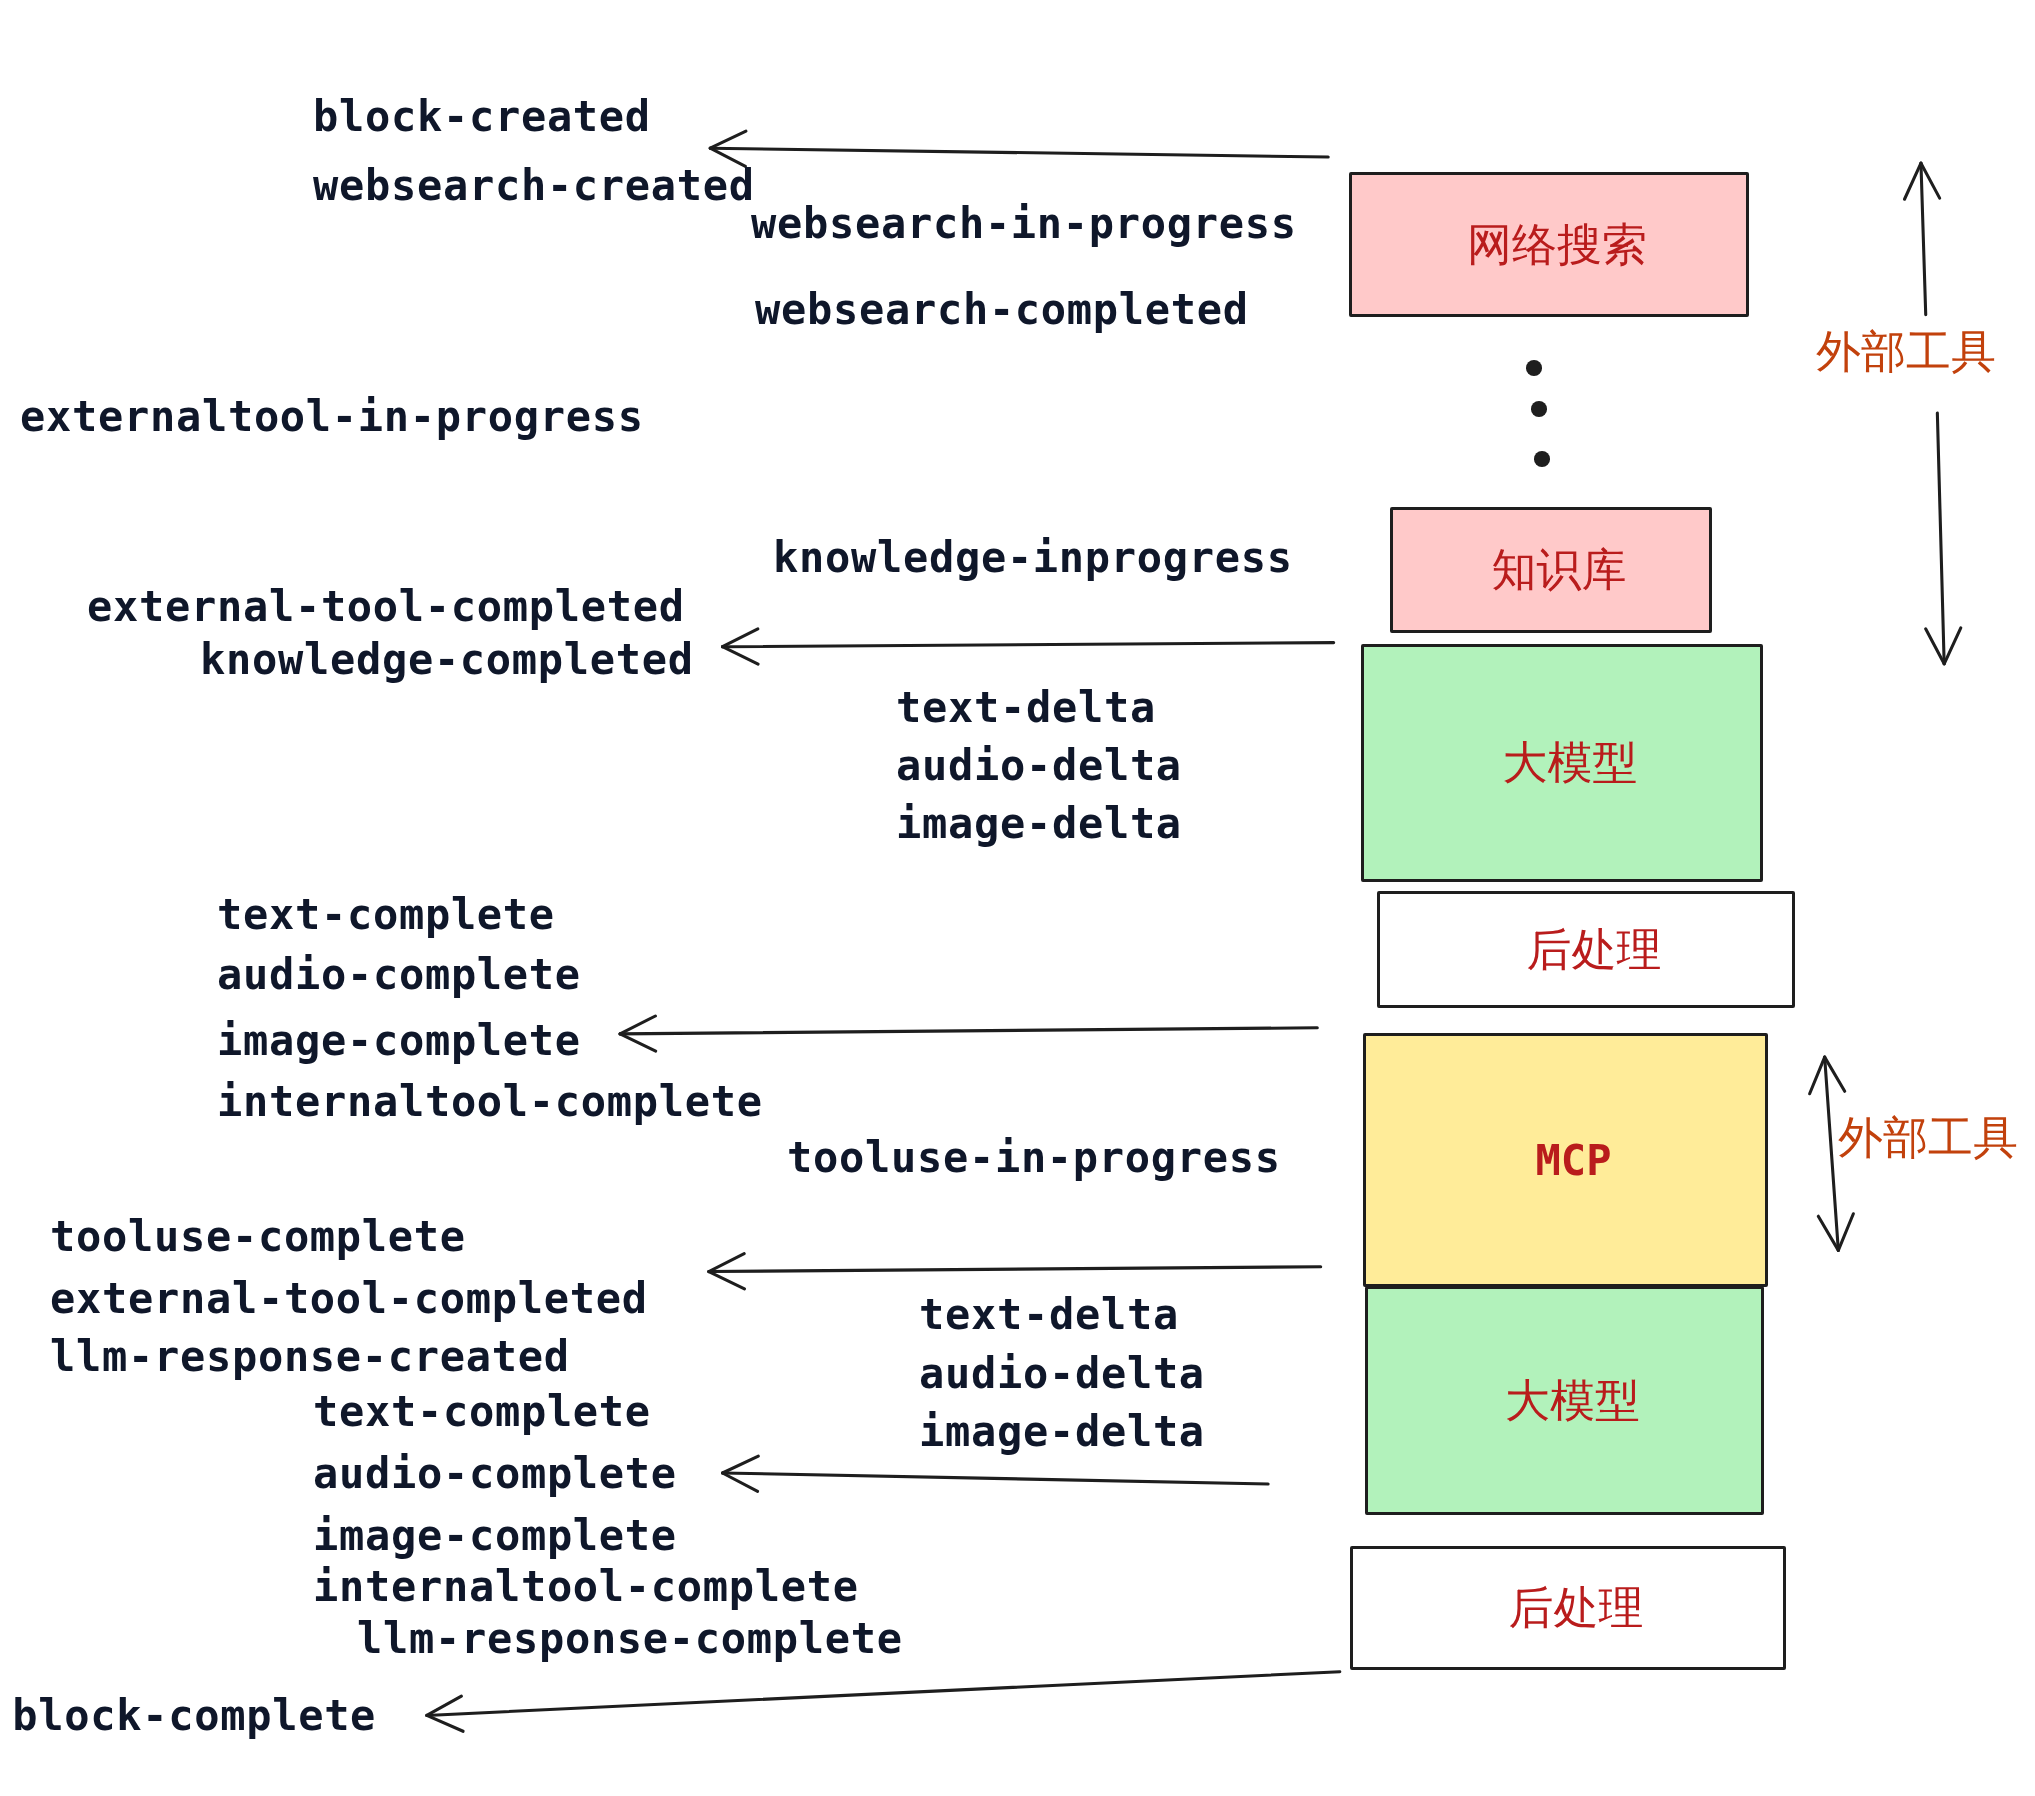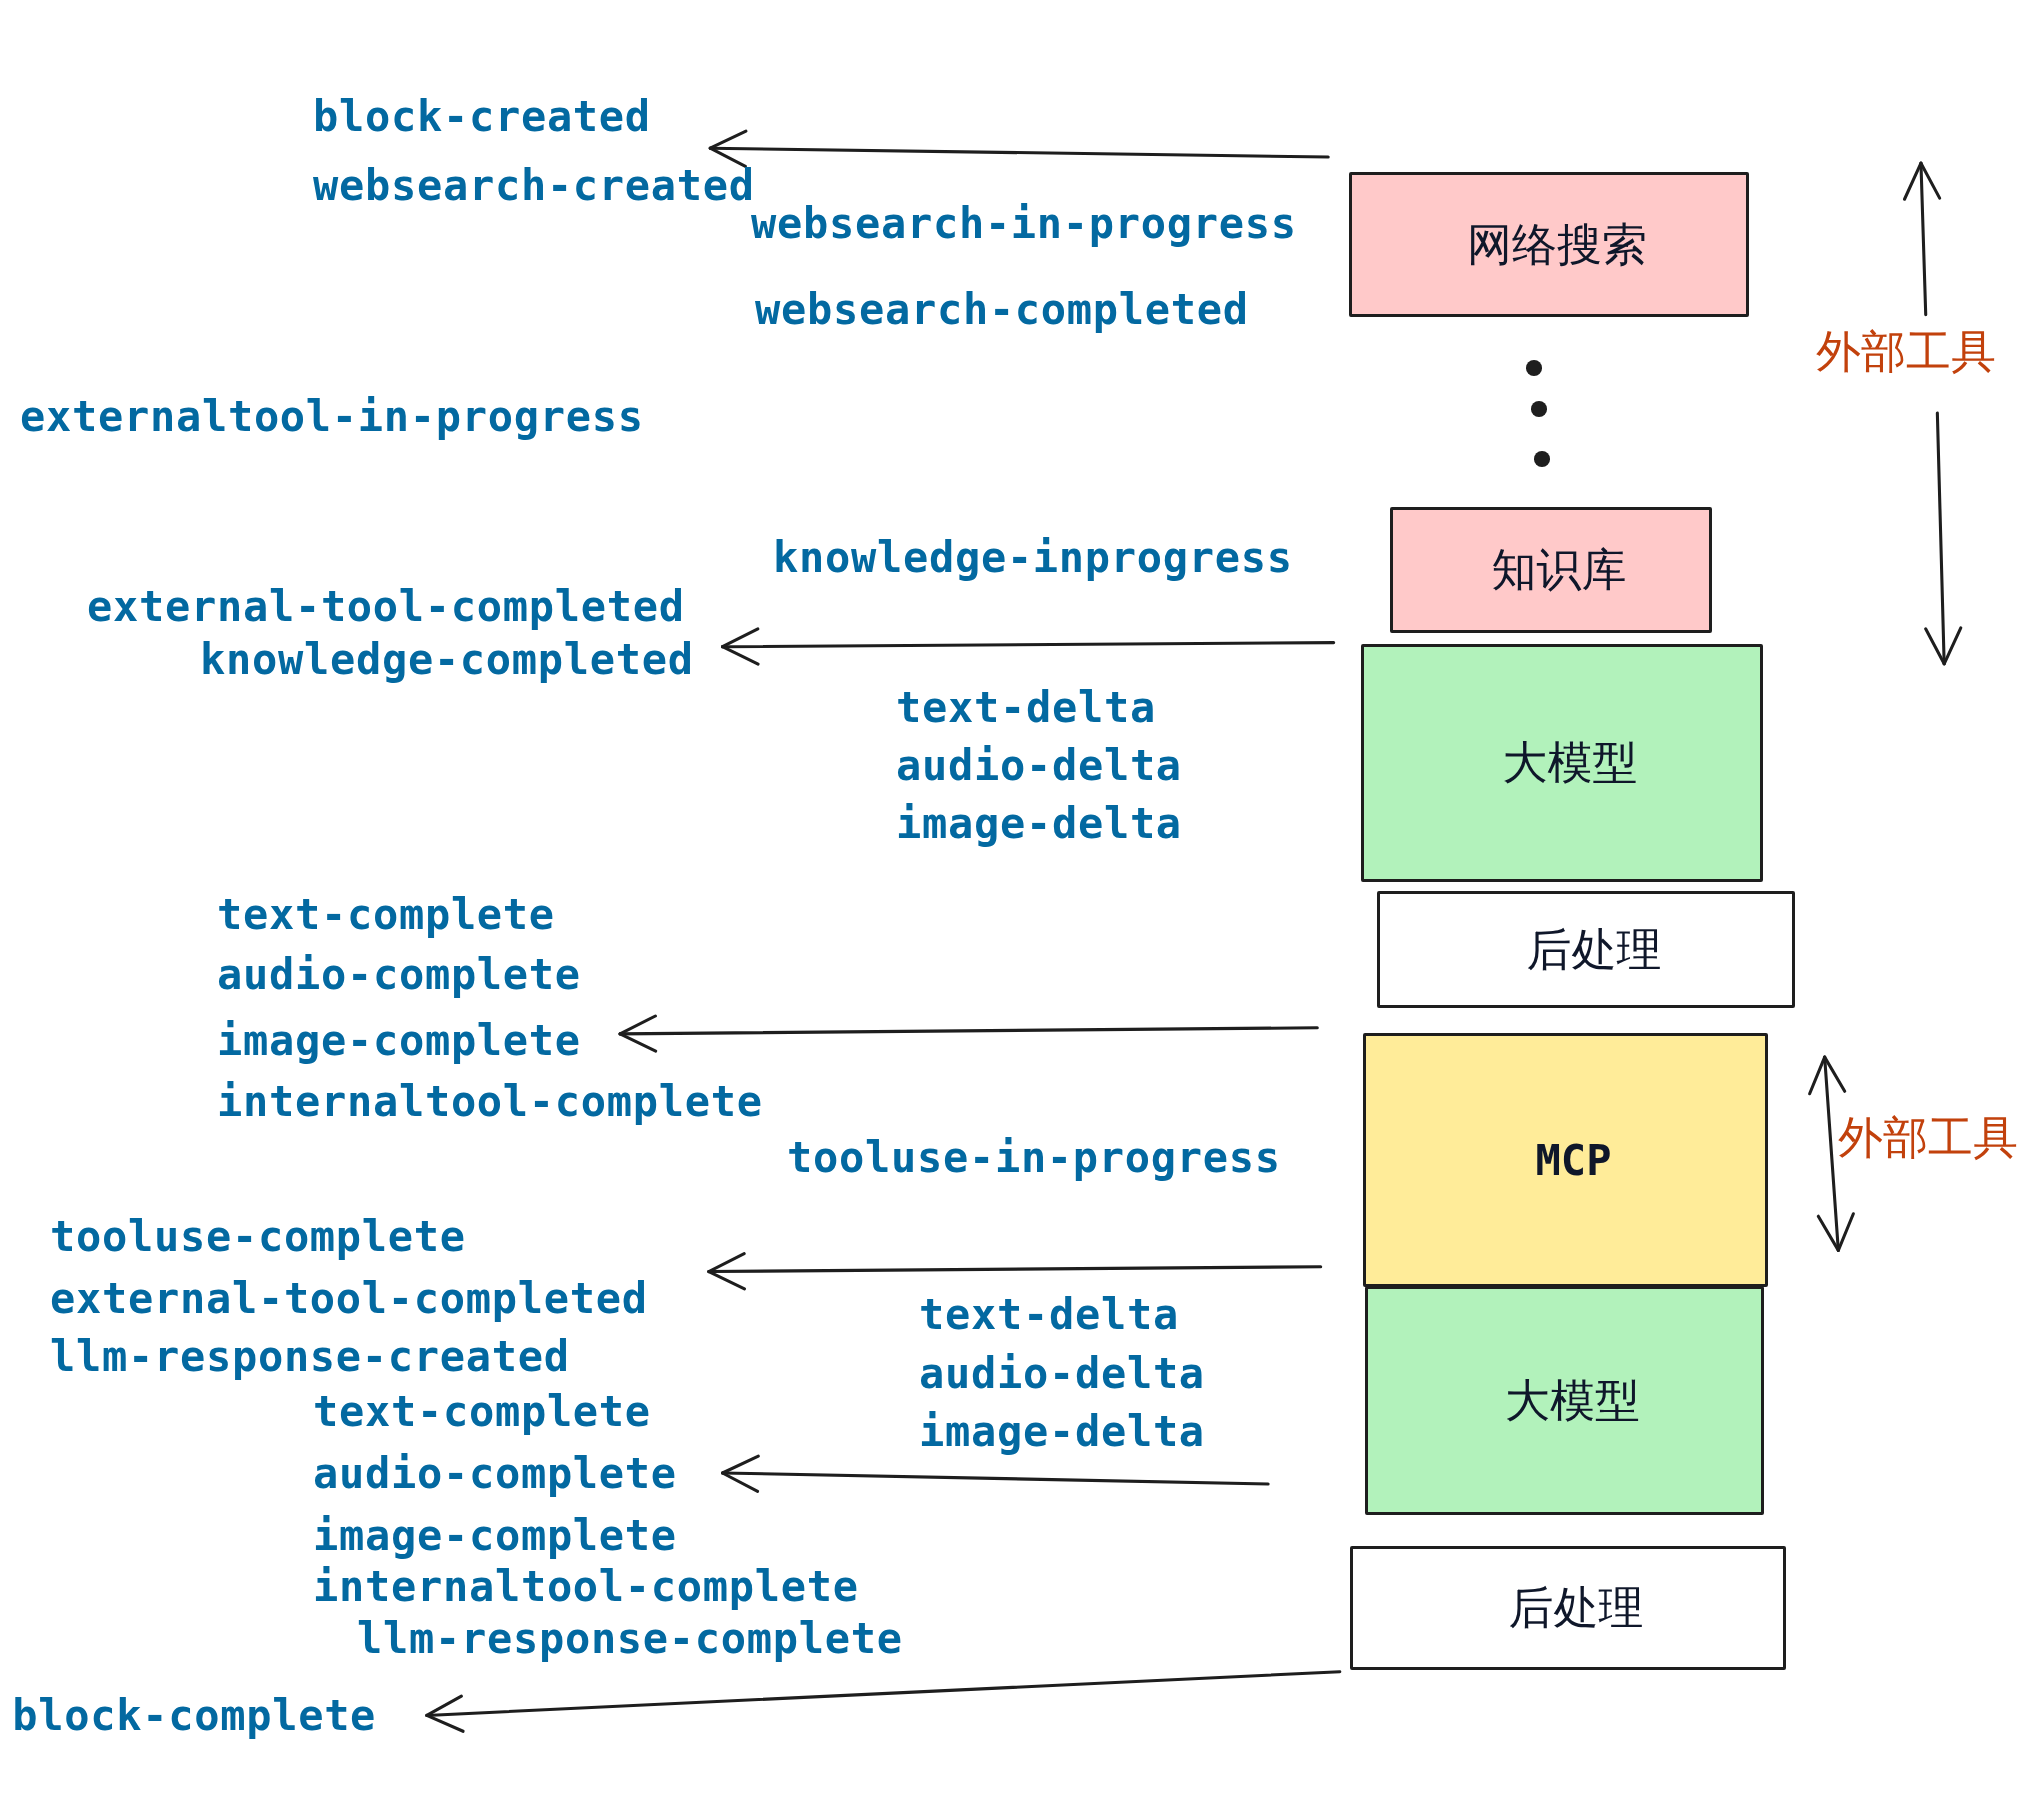--- a/index.html
+++ b/index.html
@@ -31,38 +31,38 @@
     color: #1e1e1e;
     line-height: 1.1;
     white-space: nowrap;
   }
   .event {
     position: absolute;
     font-family: "DejaVu Sans Mono", monospace;
     font-weight: 600;
     font-size: 42px;
     letter-spacing: 0.7px;
-    color: #0369a1;
+    color: #0f172a;
     line-height: 1.05;
     white-space: nowrap;
   }
   .node-box {
     position: absolute;
     box-sizing: border-box;
     border: 3.4px solid #1e1e1e;
     border-radius: 2px;
     display: flex;
     align-items: center;
     justify-content: center;
   }
   .node-label {
     font-family: "DejaVu Sans", "Liberation Sans", sans-serif;
     font-weight: 500;
     font-size: 45px;
-    color: #0f172a;
+    color: #b91c1c;
     white-space: nowrap;
     margin-left: 16px;
   }
   .node-label.mono {
     font-family: "DejaVu Sans Mono", monospace;
     font-weight: 600;
     font-size: 42px;
   }
   .side-label {
     position: absolute;

